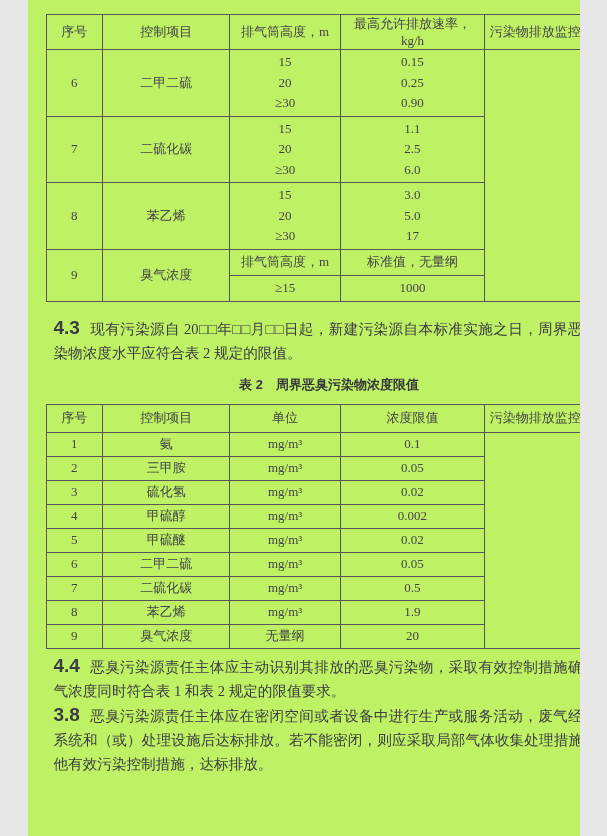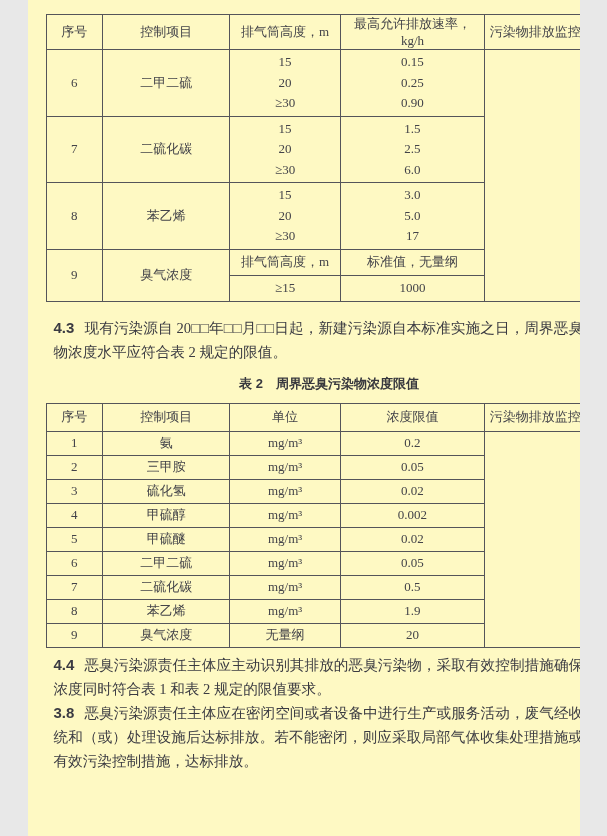--- a/index.html
+++ b/index.html
@@ -1,20 +1,20 @@
 <!DOCTYPE html>
 <html><head>
 <meta charset="utf-8">
 <style>
   * { box-sizing: border-box; }
   html, body { margin: 0; padding: 0; background: #e8e8e8; }
   .page {
     width: 552px; height: 836px;
     margin: 0 auto;
-    background: #fef9c3;
+    background: #bef264;
     color: #3e3e44;
     font-family: "Liberation Serif", "DejaVu Serif", serif;
     padding: 14px 22px 0 18px;
     overflow: hidden;
   }
   table.tbl {
     width: 567px;
     border-collapse: collapse;
     table-layout: fixed;
     font-size: 13px;
@@ -43,21 +43,21 @@
     font-size: 14.6px;
     line-height: 24px;
     text-align: justify;
     color: #3b3b42;
   }
   .para-43 { margin-top: 14px; }
   .para-44 { margin-top: 5px; }
   .cnum {
     font-weight: bold;
     font-family: "Liberation Sans", "DejaVu Sans", sans-serif;
-    font-size: 15px;
+    font-size: 19px;
     margin-right: 10px;
   }
   .tbl-title {
     width: 567px;
     margin: 11px 0 10px 0;
     text-align: center;
     font-weight: bold;
     font-family: "Liberation Sans", "DejaVu Sans", sans-serif;
     font-size: 13px;
     color: #38383e;
@@ -103,21 +103,21 @@
       </tr>
       <tr>
         <td>7</td>
         <td>二硫化碳</td>
         <td class="stack">
           <div>15</div>
           <div>20</div>
           <div>≥30</div>
         </td>
         <td class="stack">
-          <div>1.5</div>
+          <div>1.1</div>
           <div>2.5</div>
           <div>6.0</div>
         </td>
       </tr>
       <tr>
         <td>8</td>
         <td>苯乙烯</td>
         <td class="stack">
           <div>15</div>
           <div>20</div>
@@ -161,21 +161,21 @@
         <th>单位</th>
         <th>浓度限值</th>
         <th>污染物排放监控位置</th>
       </tr>
     </thead>
     <tbody>
       <tr>
         <td>1</td>
         <td>氨</td>
         <td>mg/m³</td>
-        <td>0.2</td>
+        <td>0.1</td>
         <td class="monitor" rowspan="9">周界</td>
       </tr>
       <tr>
         <td>2</td>
         <td>三甲胺</td>
         <td>mg/m³</td>
         <td>0.05</td>
       </tr>
       <tr>
         <td>3</td>

